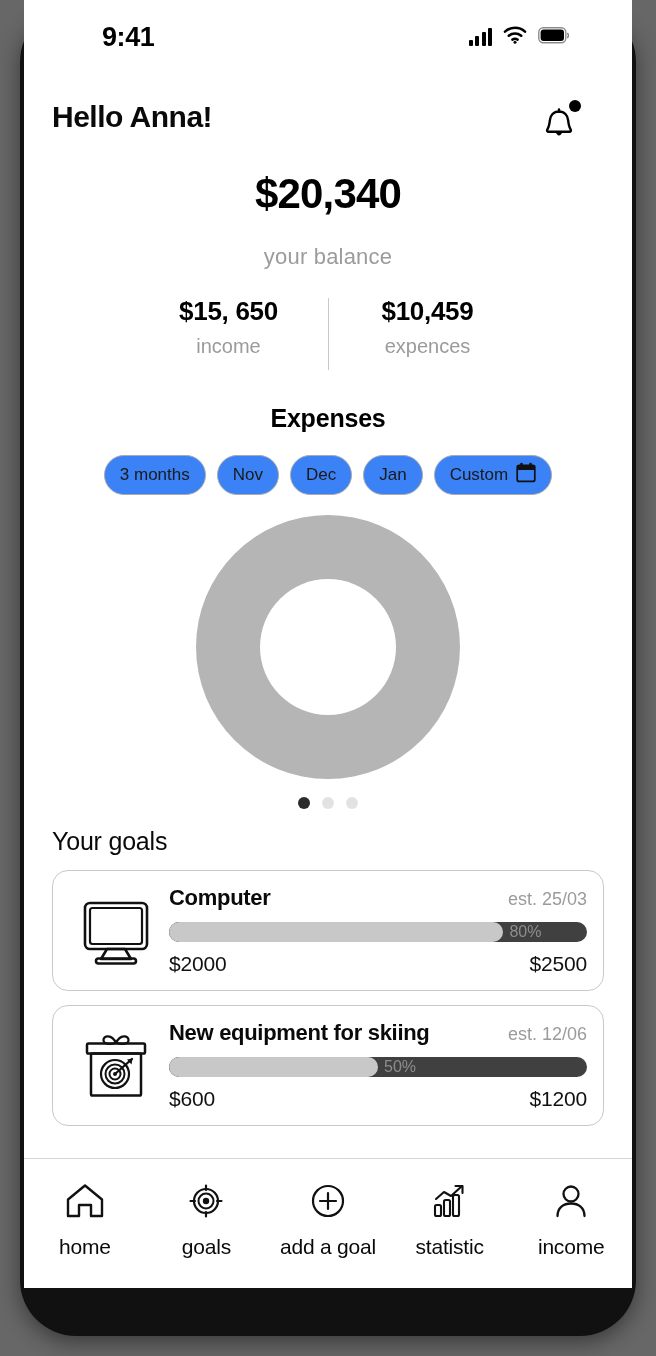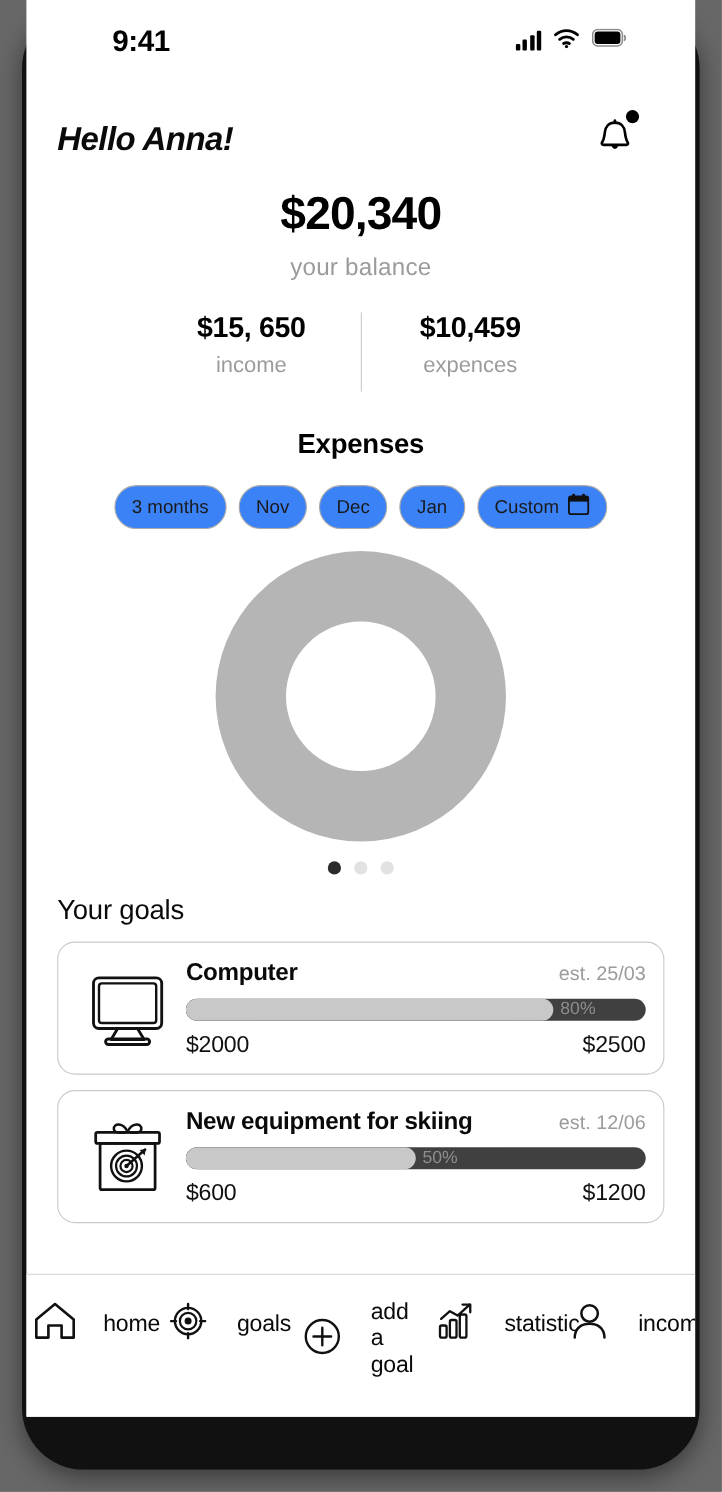--- a/index.html
+++ b/index.html
@@ -74,24 +74,23 @@
     border-radius: 1px;
   }
   .signal-bars i:nth-child(1) { height: 6px; }
   .signal-bars i:nth-child(2) { height: 10px; }
   .signal-bars i:nth-child(3) { height: 14px; }
   .signal-bars i:nth-child(4) { height: 18px; }
 
   
   .greeting-row {
     display: flex;
-    align-items: flex-end;
+    align-items: flex-start;
     justify-content: space-between;
     padding: 26px 50px 0 28px;
-    font-style: italic;
   }
   .greeting-text {
     font-size: 30px;
     font-weight: 700;
     color: #0a0a0a;
     letter-spacing: -0.5px;
   }
   .bell-wrap { position: relative; width: 44px; height: 44px; cursor: pointer; }
   .bell-dot {
     position: absolute;
@@ -110,21 +109,21 @@
   }
   .balance-amount {
     font-size: 42px;
     font-weight: 700;
     color: #000;
     letter-spacing: -0.8px;
   }
   .balance-caption {
     font-size: 22px;
     color: #9b9b9b;
-    margin-top: 12px;
+    margin-top: 26px;
     letter-spacing: 0.2px;
   }
 
   .inex-row {
     margin-top: 26px;
     display: flex;
     align-items: stretch;
     justify-content: center;
     gap: 0;
   }
@@ -313,22 +312,23 @@
     height: 130px;
     background: #ffffff;
     border-top: 1.3px solid #d5d5d5;
     display: flex;
     align-items: flex-start;
     justify-content: space-around;
     padding-top: 22px;
   }
   .nav-item {
     display: flex;
+    flex-direction: column;
     align-items: center;
-    gap: 23px;
+    gap: 10px;
     cursor: pointer;
     width: 112px;
   }
   .nav-label {
     font-size: 21px;
     color: #0a0a0a;
     letter-spacing: -0.2px;
   }
 </style>
 </head>

